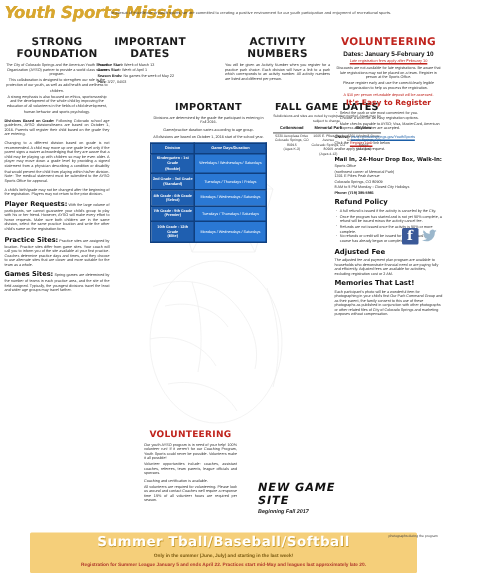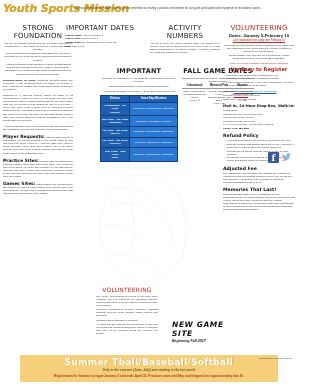--- a/index.html
+++ b/index.html
@@ -26,21 +26,21 @@
   .tagline{
     position:absolute;left:74px;top:7px;width:222px;
     font-size:2.6px;line-height:3.2px;color:#3a3a3a;
     letter-spacing:.05px;
   }
 
   
   .col-h{
     text-align:center;
     font-family:"DejaVu Sans", sans-serif;
-    font-weight:normal;
+    font-weight:bold;
     font-size:7px;line-height:8px;
     letter-spacing:.2px;
     color:#1a1a1a;
   }
   .col-h.red{color:#c0241d;}
   .body-txt{font-size:2.5px;line-height:3.1px;text-align:center;color:#333;}
   .body-txt.left{text-align:left;}
   .body-txt.just{text-align:justify;}
 
   .sub-h{

